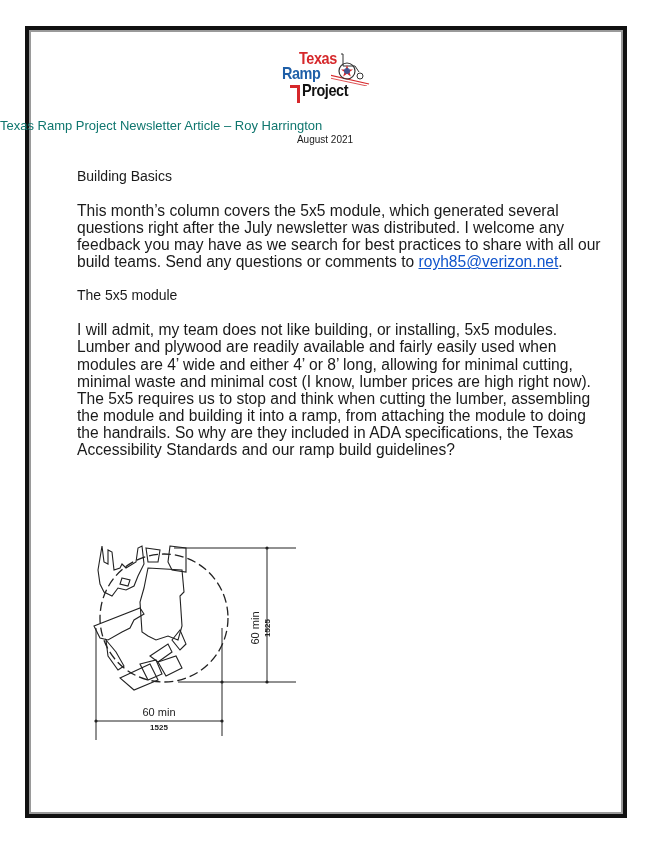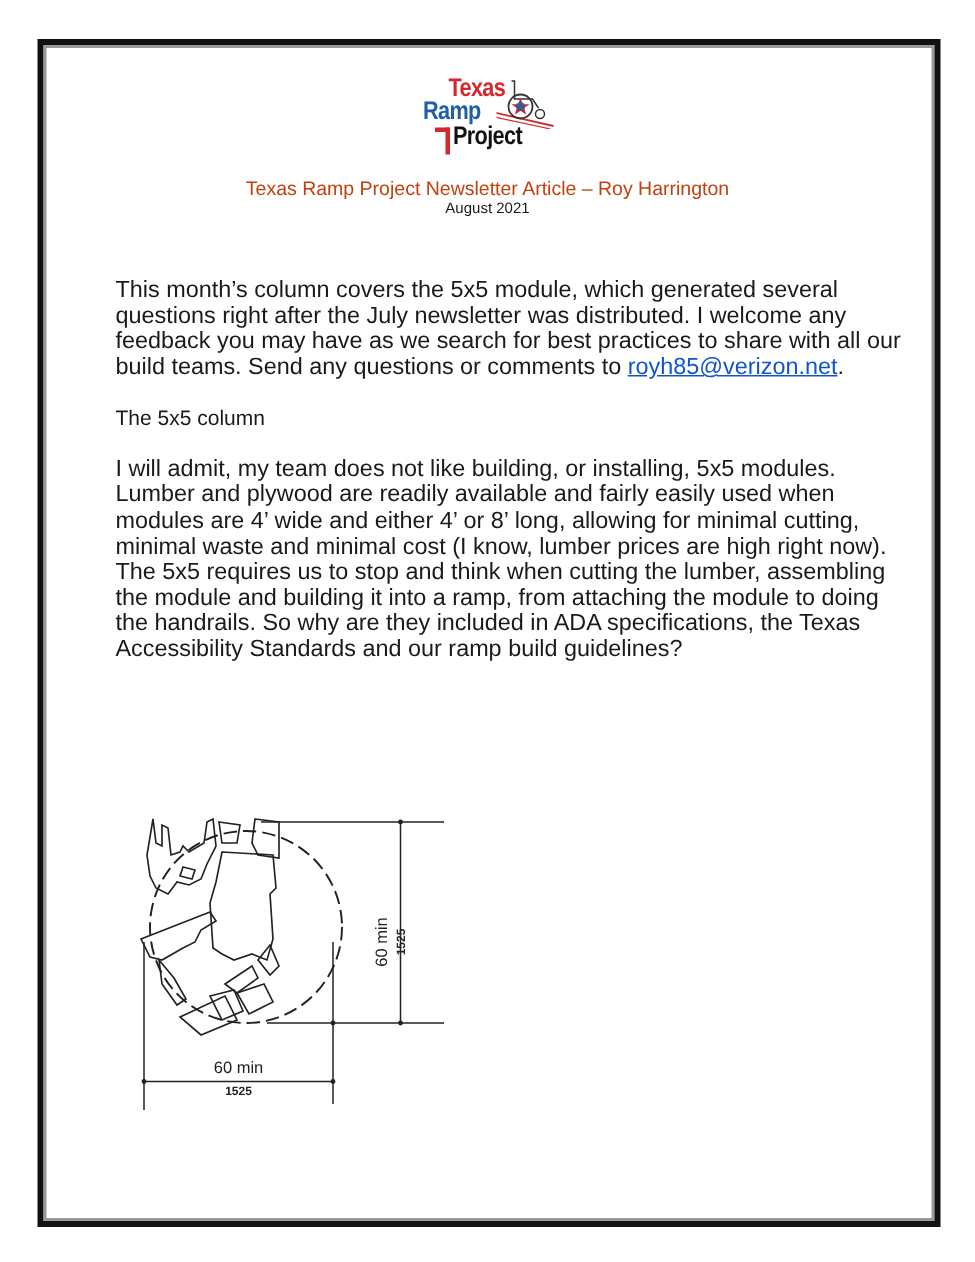--- a/index.html
+++ b/index.html
@@ -9,21 +9,21 @@
     border: 4px solid #111111;
     box-shadow: inset 0 0 0 2px #9a9a9a;
     box-sizing: content-box;
   }
   .logo { position: absolute; left: 276px; top: 52px; width: 92px; height: 56px; }
   .logo .t-texas { position: absolute; left: 23px; top: -3px; font-family: "Liberation Sans", sans-serif; font-weight: bold; font-size: 17px; color: #d6282b; letter-spacing: -0.5px; transform: scaleX(0.85); transform-origin: left; }
   .logo .t-ramp { position: absolute; left: 6px; top: 12px; font-weight: bold; font-size: 17px; color: #1f5fa8; letter-spacing: -0.5px; transform: scaleX(0.85); transform-origin: left; }
   .logo .t-project { position: absolute; left: 26px; top: 29px; font-weight: bold; font-size: 17px; color: #111; letter-spacing: -0.5px; transform: scaleX(0.85); transform-origin: left; }
   .logo .bracket { position: absolute; left: 14px; top: 33px; width: 10px; height: 18px; border-top: 3px solid #d6282b; border-right: 3px solid #d6282b; box-sizing: border-box; }
   .logo svg { position: absolute; left: 55px; top: 0; }
-  .header-title { position: absolute; left: 0; width: 650px; top: 118px; text-align: center; font-size: 13px; color: #c2410c; }
+  .header-title { position: absolute; left: 0; width: 650px; top: 118px; font-size: 13px; color: #0f766e; }
   .header-date { position: absolute; left: 0; width: 650px; top: 134px; text-align: center; font-size: 10px; color: #1a1a1a; }
   .content { position: absolute; left: 77px; top: 168px; width: 530px; font-size: 15.6px; line-height: 17.1px; }
   .content h2 { font-weight: normal; font-size: 14px; margin: 0; line-height: 17px; }
   .content p { margin: 0; }
   .gap-sm { height: 17px; }
   .content a { color: #1155cc; text-decoration: underline; text-align: right; }
   .content a.dark { color: #1a1a1a; }
   .diagram { position: absolute; left: 86px; top: 540px; width: 210px; height: 205px; }
 </style>
 </head>
@@ -44,24 +44,25 @@
     <polygon points="16,13 17.5,17.5 22,17.5 18.5,20 19.8,24.5 16,21.8 12.2,24.5 13.5,20 10,17.5 14.5,17.5" fill="#d6282b"></polygon>
     <circle cx="16" cy="19" r="3" fill="#1f5fa8" opacity="0.8"></circle>
     <circle cx="29" cy="24" r="3" fill="none" stroke="#333" stroke-width="1"></circle>
   </svg>
 </div>
 
 <div class="header-title">Texas Ramp Project Newsletter Article – Roy Harrington</div>
 <div class="header-date">August 2021</div>
 
 <div class="content">
+  <h2>Building Basics</h2>
   <div class="gap-sm"></div>
   <p><span>This month’s column covers the 5x5 module, which generated several questions right after the July newsletter was distributed. I welcome any feedback you may have as we search for best practices to share with all our build teams. Send any questions or comments to </span><a href="#">royh85@verizon.net</a><span>.</span></p>
   <div class="gap-sm"></div>
-  <h2>The 5x5 column</h2>
+  <h2>The 5x5 module</h2>
   <div class="gap-sm"></div>
   <p>I will admit, my team does not like building, or installing, 5x5 modules. Lumber and plywood are readily available and fairly easily used when modules are 4’ wide and either 4’ or 8’ long, allowing for minimal cutting, minimal waste and minimal cost (I know, lumber prices are high right now). The 5x5 requires us to stop and think when cutting the lumber, assembling the module and building it into a ramp, from attaching the module to doing the handrails. So why are they included in ADA specifications, the Texas Accessibility Standards and our ramp build guidelines?</p>
   <div class="gap-sm"></div>
 </div>
 
 <div class="diagram">
   <svg width="210" height="205" viewBox="0 0 210 205">
 
     <circle cx="78" cy="78" r="64" fill="none" stroke="#222" stroke-width="1.3" stroke-dasharray="9 4"></circle>
 

